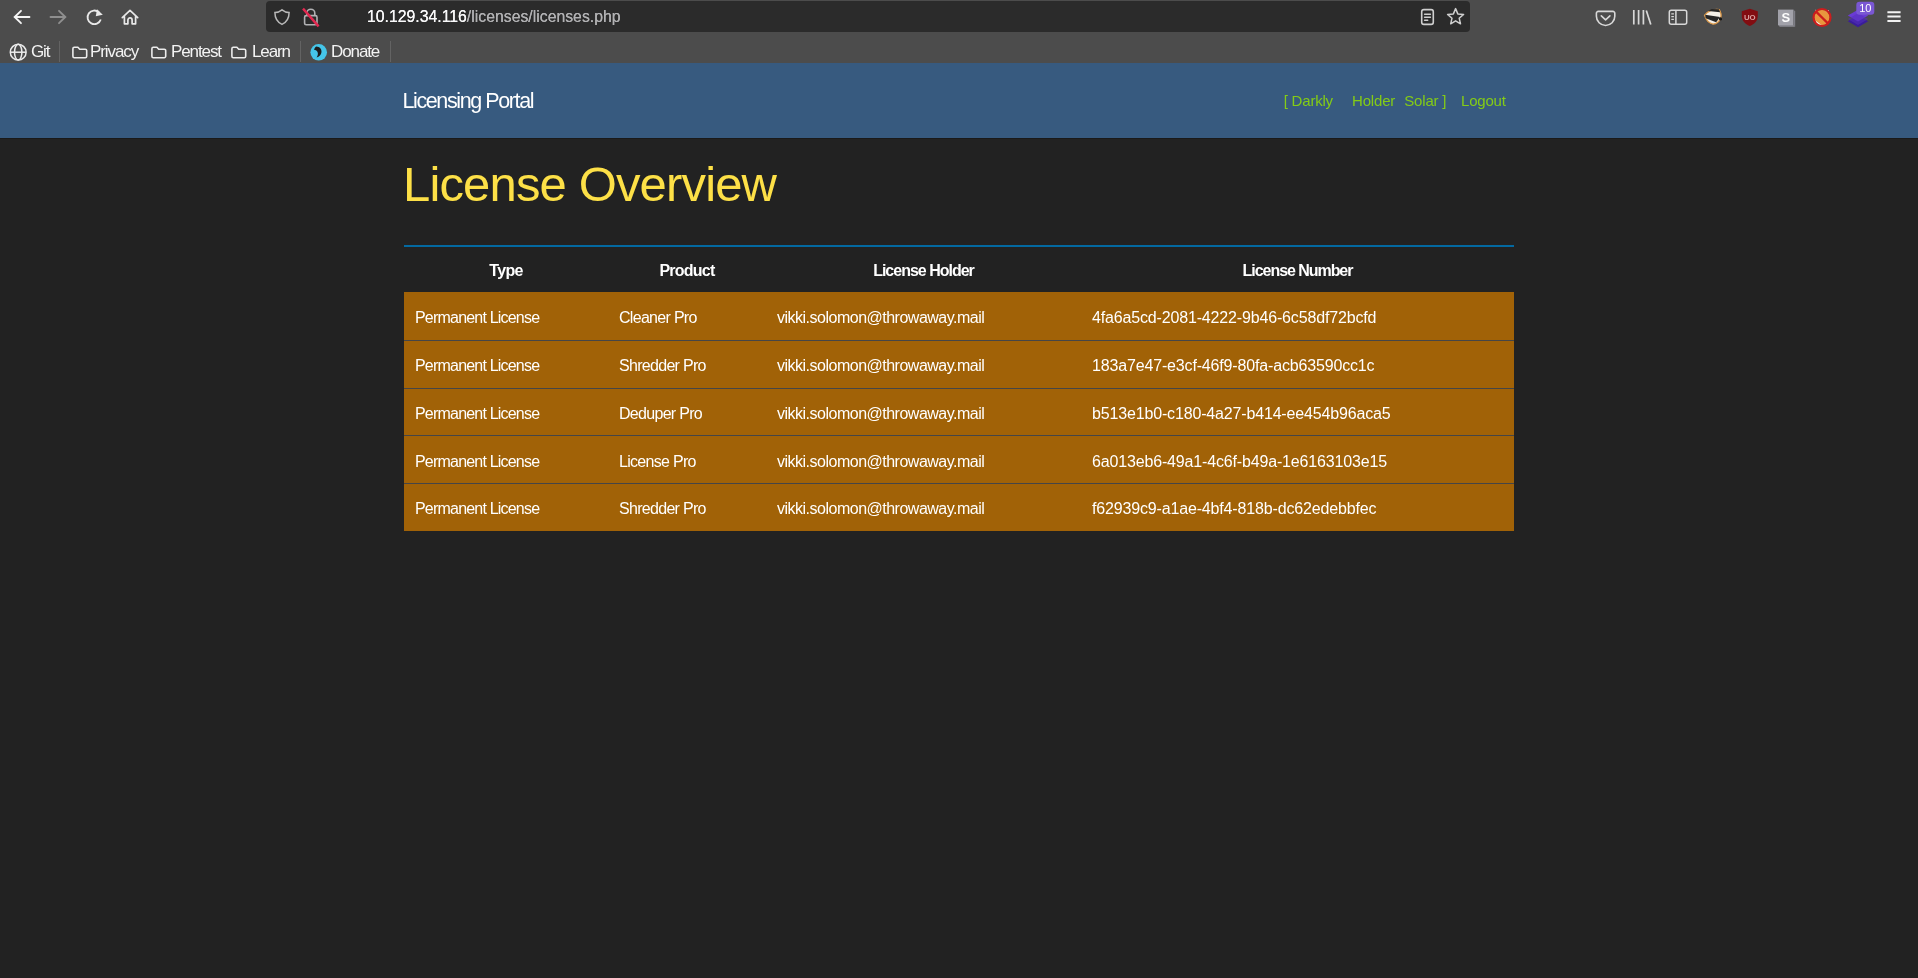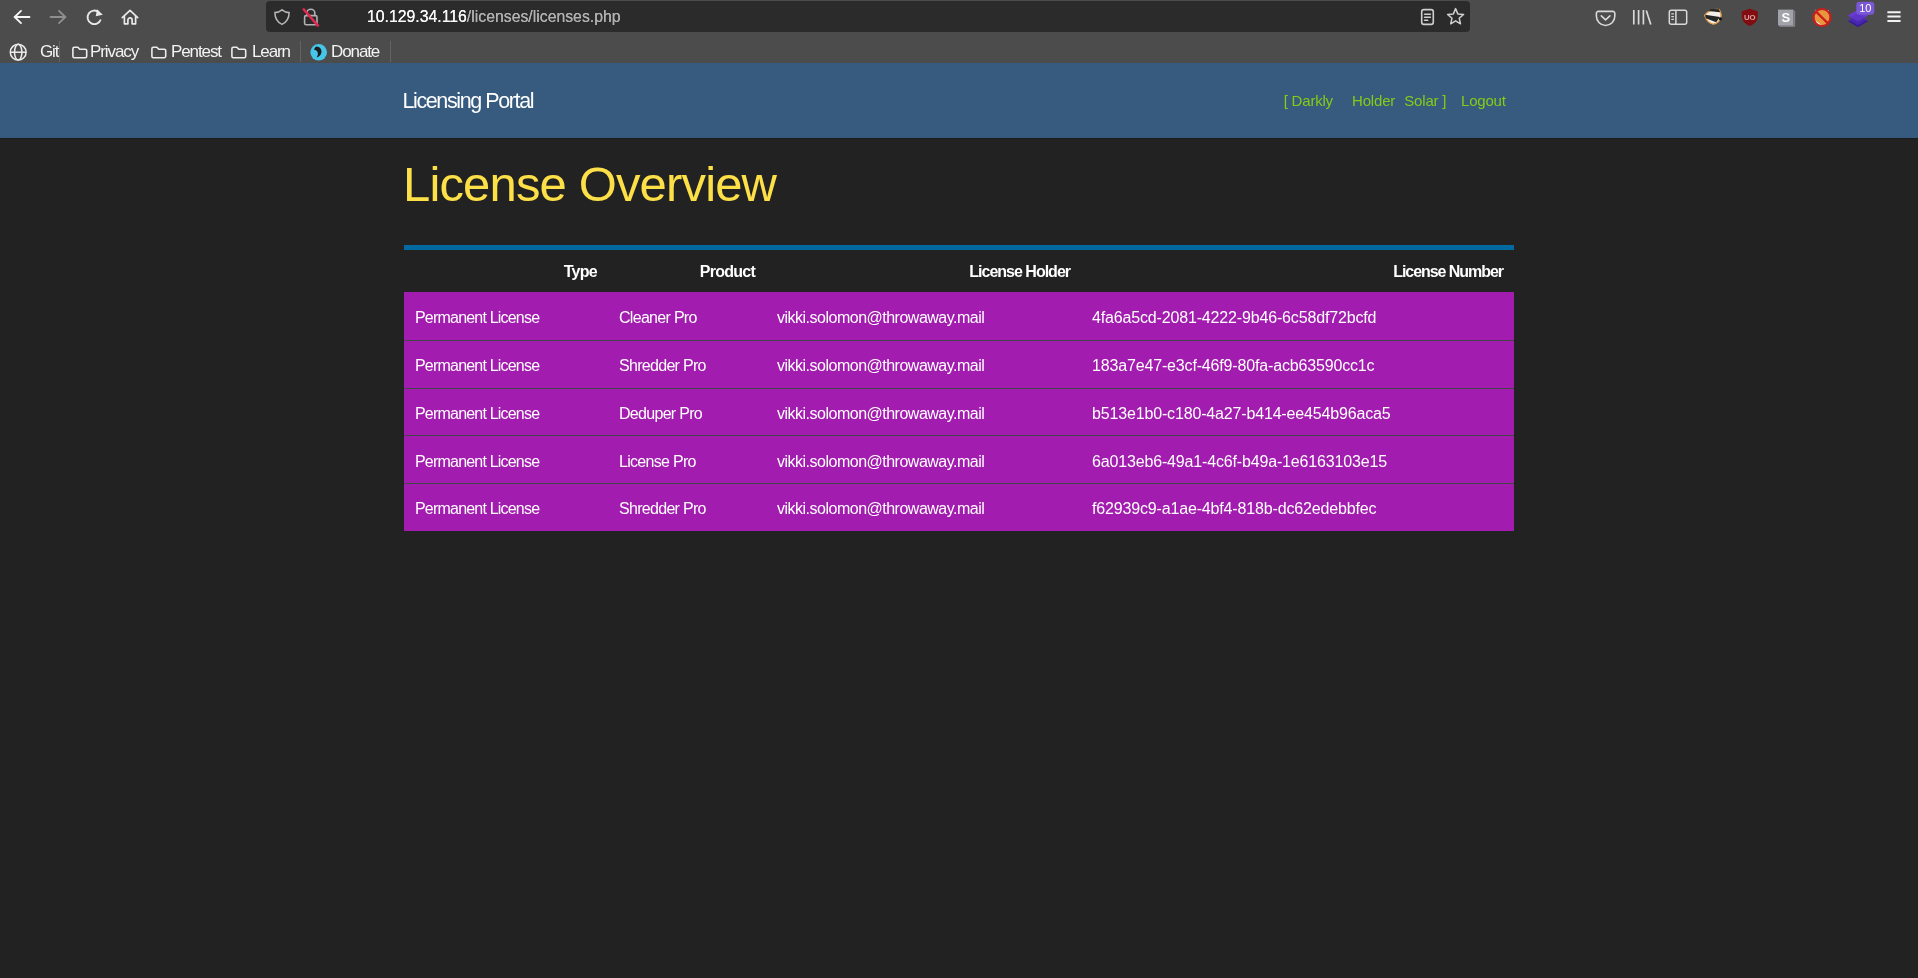--- a/index.html
+++ b/index.html
@@ -25,23 +25,23 @@
   
   #h1 { position:absolute; left:403px; top:154px; height:60px; line-height:60px;
     font-size:49px; letter-spacing:-0.85px; color:#fde047; font-weight:400; }
   #lictable { position:absolute; left:404px; top:245px; width:1110px;
     border-collapse:separate; border-spacing:0; table-layout:fixed;
     font-size:16px; color:#ffffff; }
   #lictable col.c1 { width:204px; }
   #lictable col.c2 { width:158px; }
   #lictable col.c3 { width:315px; }
   #lictable col.c4 { width:433px; }
-  #lictable th { border-top:5px solid #0369a1; height:47px; padding:0 11px;
-    text-align:right; font-weight:bold; vertical-align:middle; }
-  #lictable td { background:#a21caf; height:47.75px; padding:0 11px; vertical-align:middle; }
+  #lictable th { border-top:2px solid #0369a1; height:47px; padding:0 11px;
+    text-align:center; font-weight:bold; vertical-align:middle; }
+  #lictable td { background:#a16207; height:47.75px; padding:0 11px; vertical-align:middle; }
   #lictable tr + tr td { border-top:1px solid #454547; }
   #lictable th span { display:inline-block; transform:translateY(0.5px); }
   #lictable td span { display:inline-block; transform:translateY(1.5px); }
   .ls1 { letter-spacing:-0.8px; } .ls2 { letter-spacing:-0.7px; }
   .ls3 { letter-spacing:-0.5px;text-align:center; } .ls4 { letter-spacing:-0.16px; }
   .lsh1 { letter-spacing:-0.7px; } .lsh2 { letter-spacing:-0.75px; }
   .lsh3 { letter-spacing:-1.0px; } .lsh4 { letter-spacing:-1.05px; }
 </style>
 </head>
 <body>
@@ -118,21 +118,21 @@
       <path d="M153.3 47.3 h3.6 l1.8 1.9 h5.6 a1.4 1.4 0 0 1 1.4 1.4 v5.7 a1.4 1.4 0 0 1 -1.4 1.4 h-11 a1.4 1.4 0 0 1 -1.4 -1.4 v-7.6 a1.4 1.4 0 0 1 1.4 -1.4 Z"></path>
       <path d="M233.3 47.3 h3.6 l1.8 1.9 h5.6 a1.4 1.4 0 0 1 1.4 1.4 v5.7 a1.4 1.4 0 0 1 -1.4 1.4 h-11 a1.4 1.4 0 0 1 -1.4 -1.4 v-7.6 a1.4 1.4 0 0 1 1.4 -1.4 Z"></path>
     </g>
 
     <circle cx="318.7" cy="52.3" r="8.3" fill="#45c5e8"></circle>
     <path d="M316.2 46.4 c3.6 0.3 5.6 2.6 5.3 5.5 c-0.3 2.7 -2.2 4.7 -4.9 5.6 c1.1 -1.9 1.6 -3.6 1.1 -5.1 c-0.6 -1.8 -2.0 -2.6 -3.7 -2.7 c0.5 -1.7 1.3 -2.7 2.2 -3.3 Z" fill="#1d1d1d"></path>
   </svg>
   <div id="urltext">10.129.34.116<span class="path">/licenses/licenses.php</span></div>
   <div id="urltext">10.129.34.116<span class="path">/licenses/licenses.php</span></div>
 
-  <div class="bmtext" style="left:40px;">Git</div>
+  <div class="bmtext" style="left:31px;">Git</div>
   <div class="bmsep" style="left:59px;"></div>
   <div class="bmtext" style="left:90px;text-align:right;">Privacy</div>
   <div class="bmtext" style="left:171px;">Pentest</div>
   <div class="bmtext" style="left:252px;">Learn</div>
   <div class="bmsep" style="left:300px;"></div>
   <div class="bmtext" style="left:331px;">Donate</div>
   <div class="bmsep" style="left:390px;"></div>
 </div>
 <div id="navbar">
   <div style="position:absolute;left:0;top:74.6px;width:1918px;height:1.6px;background:#1a1a1a;"></div>

